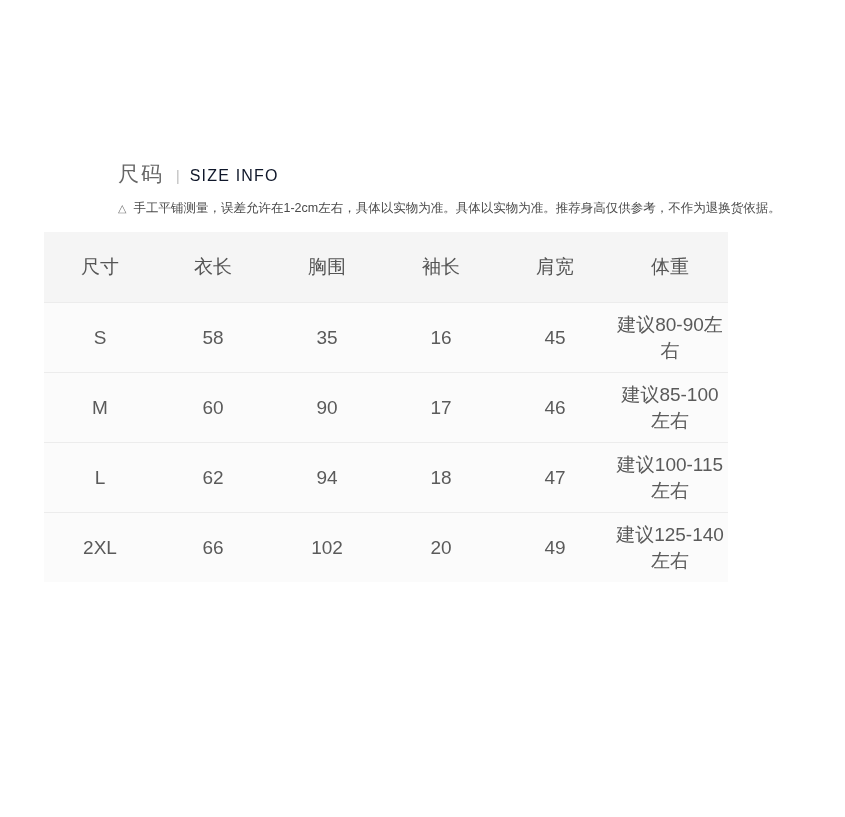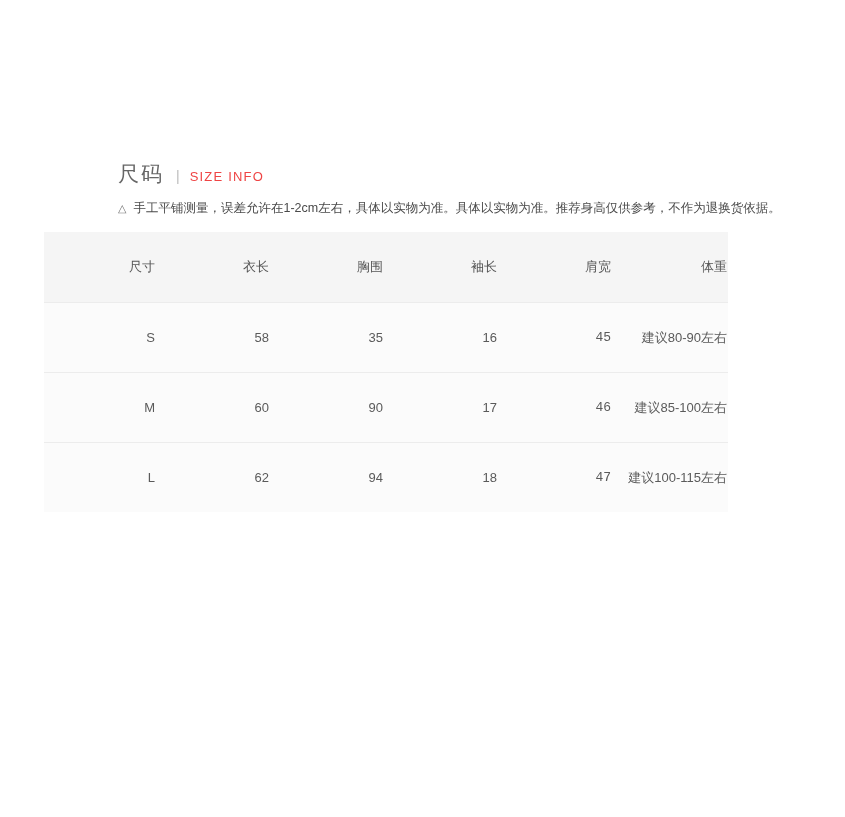--- a/index.html
+++ b/index.html
@@ -33,23 +33,23 @@
     letter-spacing: 2px;
     color: #666666;
     font-weight: 400;
   }
   .heading-sep {
     font-size: 14px;
     color: #bbbbbb;
     margin: 0 10px 0 12px;
   }
   .heading-en {
-    font-size: 13px;
+    font-size: 16px;
     letter-spacing: 1.2px;
-    color: #ef4444;
+    color: #0f172a;
   }
 
   
   .note {
     position: absolute;
     left: 118px;
     top: 200px;
     display: flex;
     align-items: center;
     font-size: 12.5px;
@@ -68,43 +68,43 @@
     position: absolute;
     left: 44px;
     top: 232px;
     width: 672px;
     border-collapse: collapse;
     table-layout: fixed;
   }
   .size-table th,
   .size-table td {
     font-weight: 400;
-    font-size: 13px;
+    font-size: 19px;
     color: #5a5a5a;
-    text-align: right;
+    text-align: center;
     vertical-align: middle;
     border-bottom: 1px solid #ececec;
   }
   .size-table thead th {
     background: #f5f5f5;
     height: 68px;
     color: #555555;
   }
   .size-table tbody td {
     background: #fbfbfb;
     height: 67px;
   }
   .size-table tbody tr:last-child td {
     border-bottom: none;
   }
   .col-0 { width: 110px; }
   .col-1 { width: 112px; }
   .col-2 { width: 112px; }
   .col-3 { width: 112px; }
-  .col-4 { width: 112px; font-family: Liberation Mono, monospace; }
+  .col-4 { width: 112px; }
   .col-5 { width: 114px; }
 </style>
 </head>
 <body>
 
 <div class="page">
 
   <div class="heading">
     <span class="heading-cn">尺码</span>
     <span class="heading-sep">|</span>
@@ -145,16 +145,24 @@
         <td class="col-5">建议85-100左右</td>
       </tr>
       <tr>
         <td class="col-0">L</td>
         <td class="col-1">62</td>
         <td class="col-2">94</td>
         <td class="col-3">18</td>
         <td class="col-4">47</td>
         <td class="col-5">建议100-115左右</td>
       </tr>
+      <tr>
+        <td class="col-0">2XL</td>
+        <td class="col-1">66</td>
+        <td class="col-2">102</td>
+        <td class="col-3">20</td>
+        <td class="col-4">49</td>
+        <td class="col-5">建议125-140左右</td>
+      </tr>
     </tbody>
   </table>
 
 </div>
 
 </body></html>

